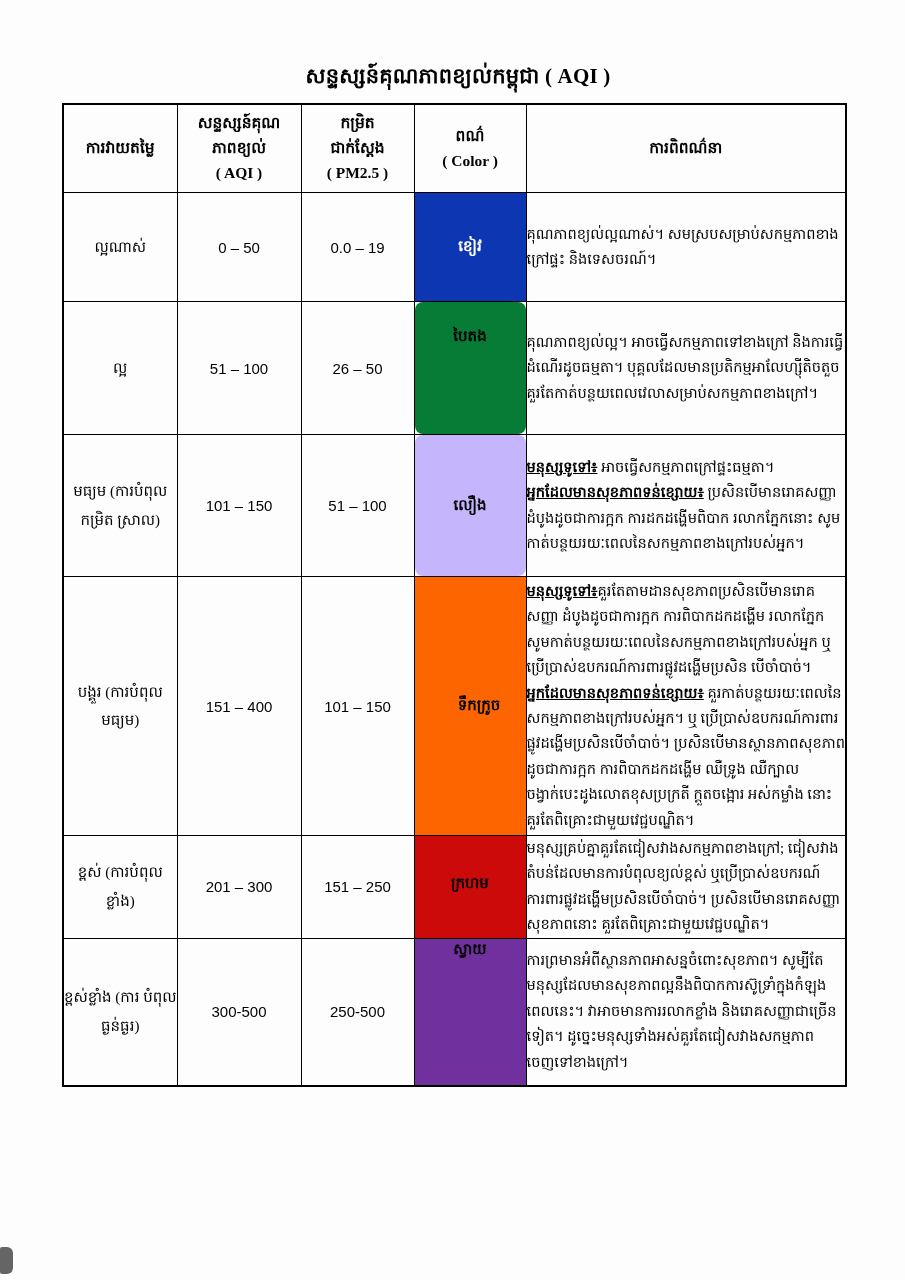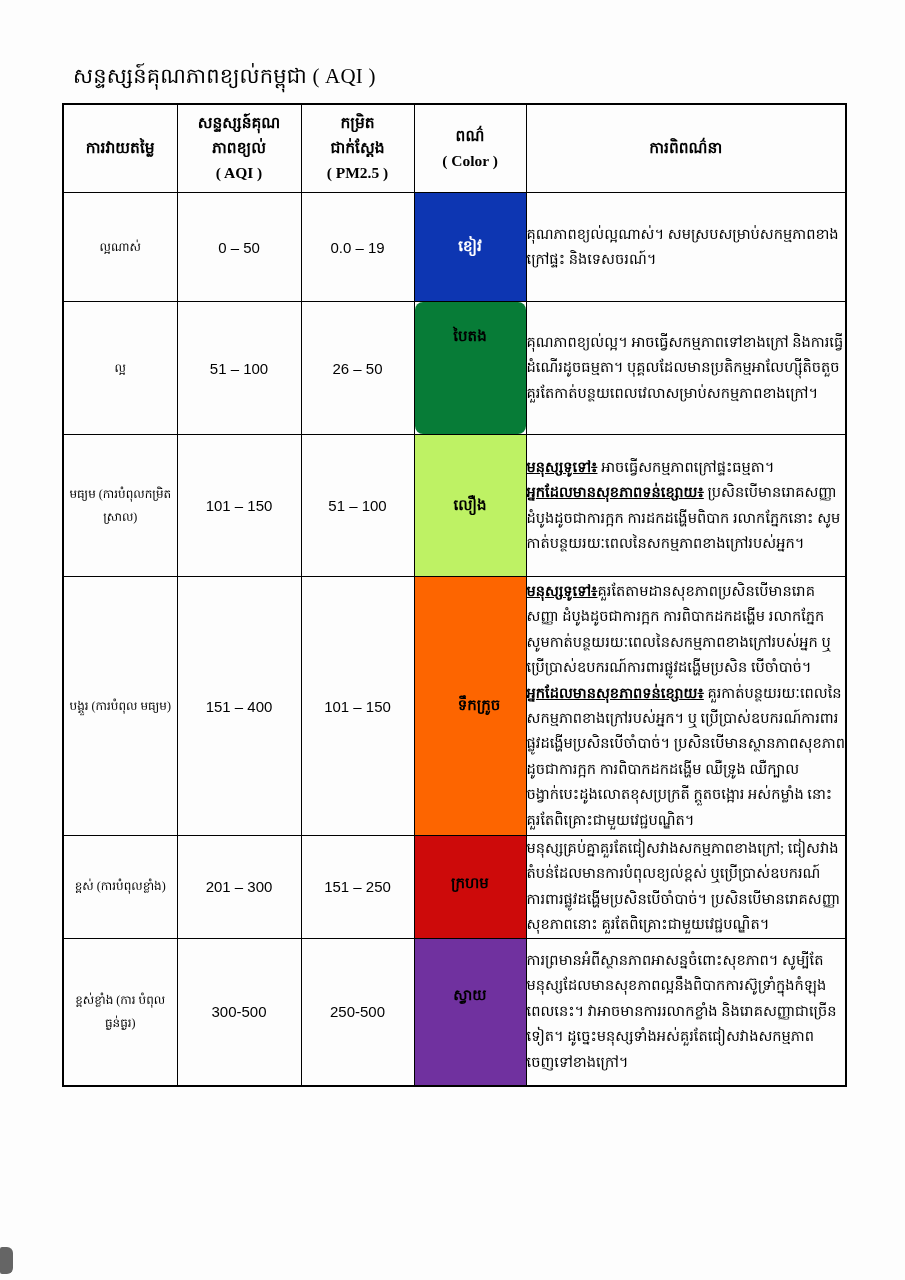--- a/index.html
+++ b/index.html
@@ -2,50 +2,50 @@
 <html lang="km"><head>
 <meta charset="utf-8">
 <style>
   html,body{margin:0;padding:0;}
   body{
     width:905px;height:1280px;position:relative;
     background:#fdfdfd;color:#000;
     font-family:"Liberation Serif","DejaVu Serif",serif;
   }
   .page-title{
-    position:absolute;top:62px;left:73px;width:784px;
-    text-align:left;font-size:21px;font-weight:normal;letter-spacing:.2px;
+    position:absolute;top:62px;left:66px;width:784px;
+    text-align:center;font-size:21px;font-weight:bold;letter-spacing:.2px;
   }
   table.aqi{
     position:absolute;top:103px;left:62px;width:783px;
     border-collapse:collapse;table-layout:fixed;
     border:2px solid #000;
   }
   .aqi td,.aqi th{border:1.5px solid #000;padding:0;vertical-align:middle;overflow:hidden;}
   .aqi th{font-weight:bold;font-size:15.5px;text-align:center;padding:4px 2px;line-height:1.6;}
   .hline{display:block;}
   
   tr.hr  td, tr.hr  th{height:79px;}
   tr.r1 td{height:108px;}
   tr.r2 td{height:132px;}
   tr.r3 td{height:141px;}
   tr.r4 td{height:258px;}
   tr.r5 td{height:101px;}
   tr.r6 td{height:146px;}
-  .c-rating{text-align:center;font-size:12px;padding:4px 10px;line-height:1.9;}
+  .c-rating{text-align:center;font-size:15px;padding:4px 10px;line-height:1.9;}
   .c-num{text-align:center;font-family:"Liberation Sans","DejaVu Sans",sans-serif;font-size:15px;}
   .c-color{padding:0;margin-top:28px;}
   .swatch{
     width:100%;height:100%;display:flex;justify-content:center;align-items:center;
     font-weight:bold;font-size:15px;box-sizing:border-box;
   }
   .swatch.text-white{color:#fff;}
   .swatch.v-top{align-items:flex-start;padding-top:24px;border-radius:8px;}
   .swatch.v-bottom{align-items:center;padding-bottom:5px;}
-  .swatch.v-low{align-items:center;padding-bottom:32px;}
+  .swatch.v-low{align-items:flex-start;padding-bottom:32px;}
   .c-desc{vertical-align:top;font-size:14.6px;line-height:1.74;padding:4px 10px 4px 9px;text-align:left;}
   .dp{margin:0;}
   .lead{font-weight:bold;text-decoration:underline;}
   .scan-artifact{
     position:absolute;left:0;top:1247px;width:13px;height:27px;
     background:#4a4a4a;border-radius:2px 6px 6px 2px;opacity:.85;
   }
 </style>
 </head>
 <body>
@@ -108,21 +108,21 @@
         <p class="dp"><span class="lead"></span><span>គុណភាពខ្យល់ល្អ។ អាចធ្វើសកម្មភាពទៅខាងក្រៅ និងការធ្វើដំណើរដូចធម្មតា។ បុគ្គលដែលមានប្រតិកម្មអាលែហ្ស៊ីតិចតួច គួរតែកាត់បន្ថយពេលវេលាសម្រាប់សកម្មភាពខាងក្រៅ។</span></p>
         <p class="dp"><span class="lead"></span><span></span></p>
       </td>
     </tr>
 
     <tr class="r3">
       <td class="c-rating">មធ្យម (ការបំពុលកម្រិត ស្រាល)</td>
       <td class="c-num">101 – 150</td>
       <td class="c-num">51 – 100</td>
       <td class="c-color">
-        <div class="swatch" style="background-color: #bef264;">
+        <div class="swatch" style="background-color: #c4b5fd; border-radius: 8px;">
           <span>លឿង</span>
         </div>
       </td>
       <td class="c-desc">
         <p class="dp"><span class="lead">មនុស្សទូទៅ៖</span><span> អាចធ្វើសកម្មភាពក្រៅផ្ទះធម្មតា។</span></p>
         <p class="dp"><span class="lead">អ្នកដែលមានសុខភាពទន់ខ្សោយ៖</span><span> ប្រសិនបើមានរោគសញ្ញាដំបូងដូចជាការក្អក ការដកដង្ហើមពិបាក រលាកភ្នែកនោះ សូមកាត់បន្ថយរយៈពេលនៃសកម្មភាពខាងក្រៅរបស់អ្នក។</span></p>
       </td>
     </tr>
 
     <tr class="r4">

